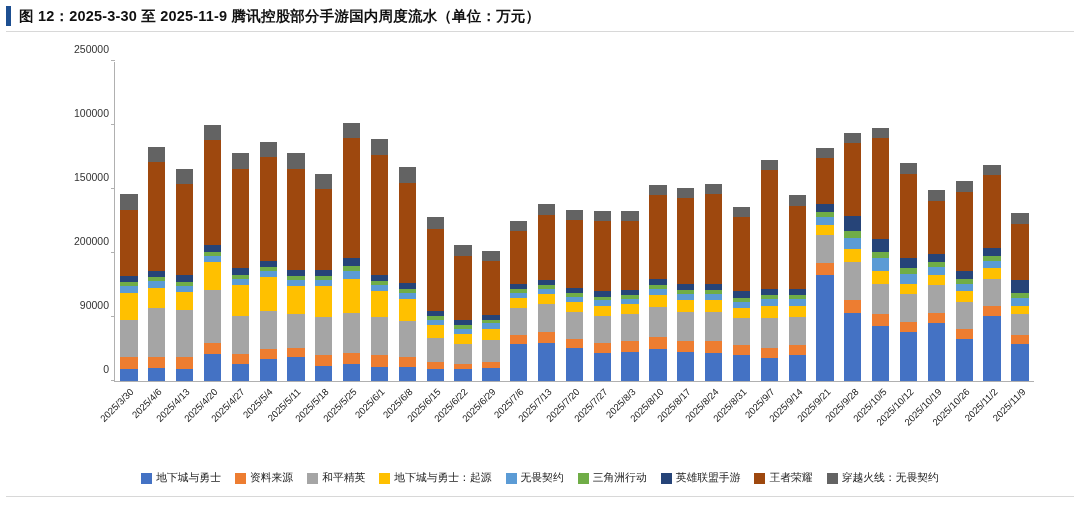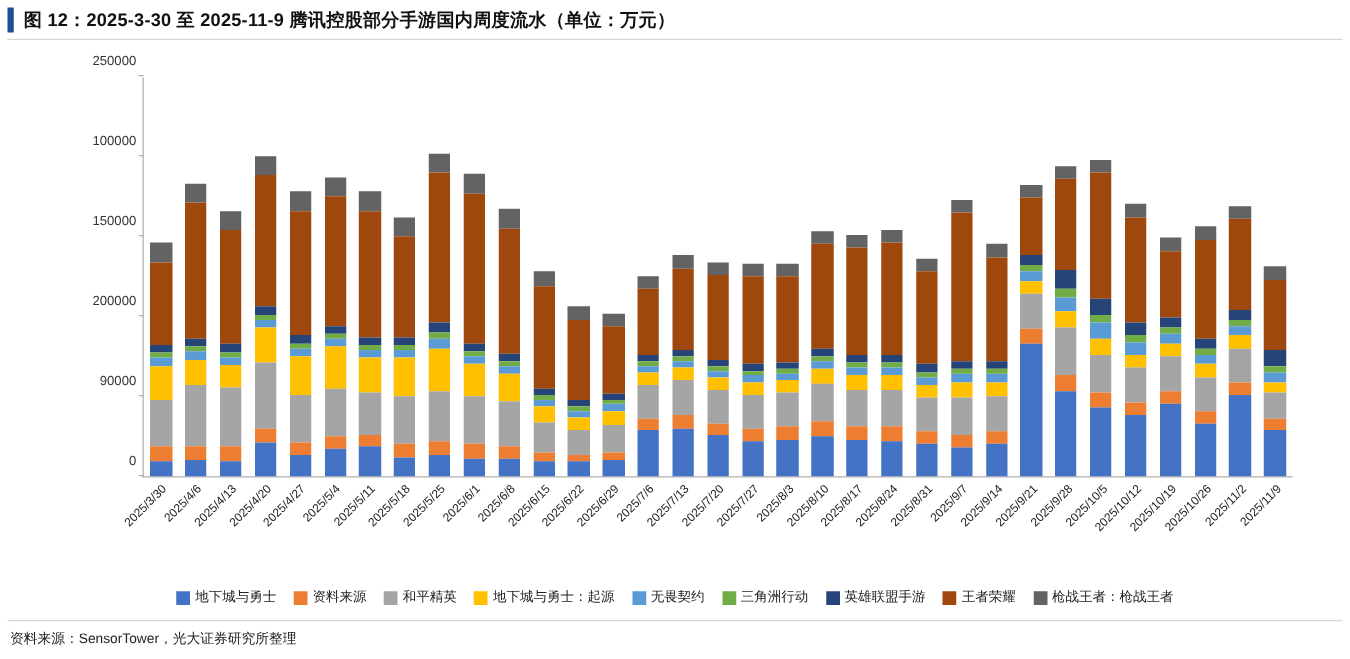--- a/index.html
+++ b/index.html
@@ -674,19 +674,18 @@
       <div class="legend-item">
         <span class="swatch" style="background: rgb(38, 68, 120);"></span>
         <span>英雄联盟手游</span>
       </div>
       <div class="legend-item">
         <span class="swatch" style="background: rgb(158, 72, 14);"></span>
         <span>王者荣耀</span>
       </div>
       <div class="legend-item">
         <span class="swatch" style="background: rgb(99, 99, 99);"></span>
-        <span>枪战王者：枪战王者</span>
+        <span>穿越火线：无畏契约</span>
       </div>
     </div>
 
   <div class="rule-bottom"></div>
-  <div class="source">资料来源：SensorTower，光大证券研究所整理</div>
 </div>
 
 </body></html>

